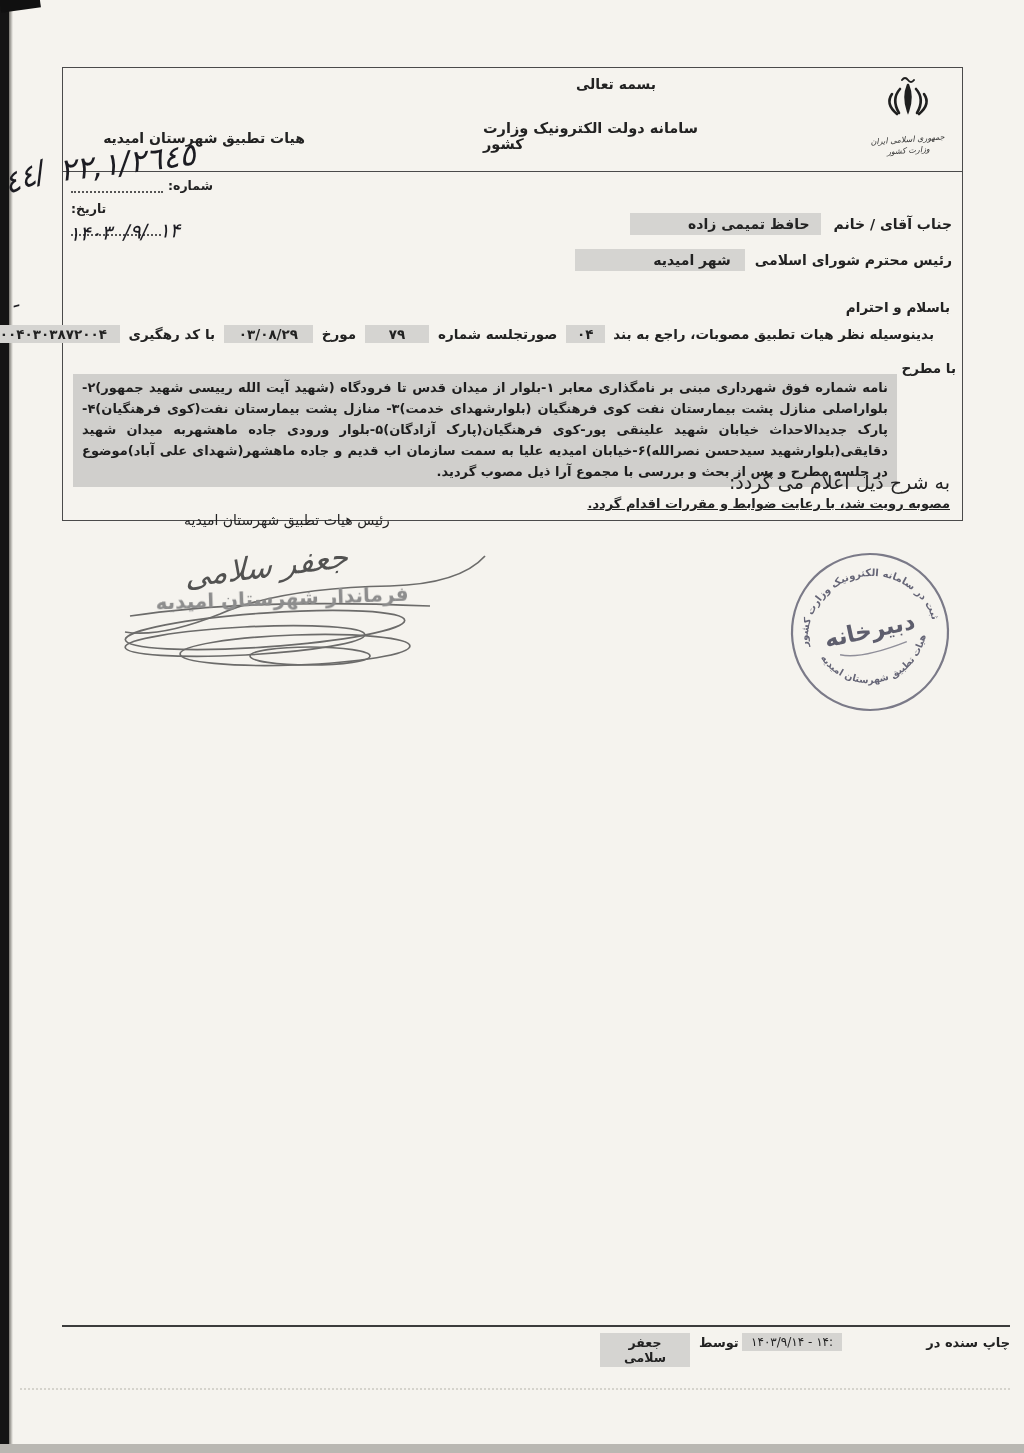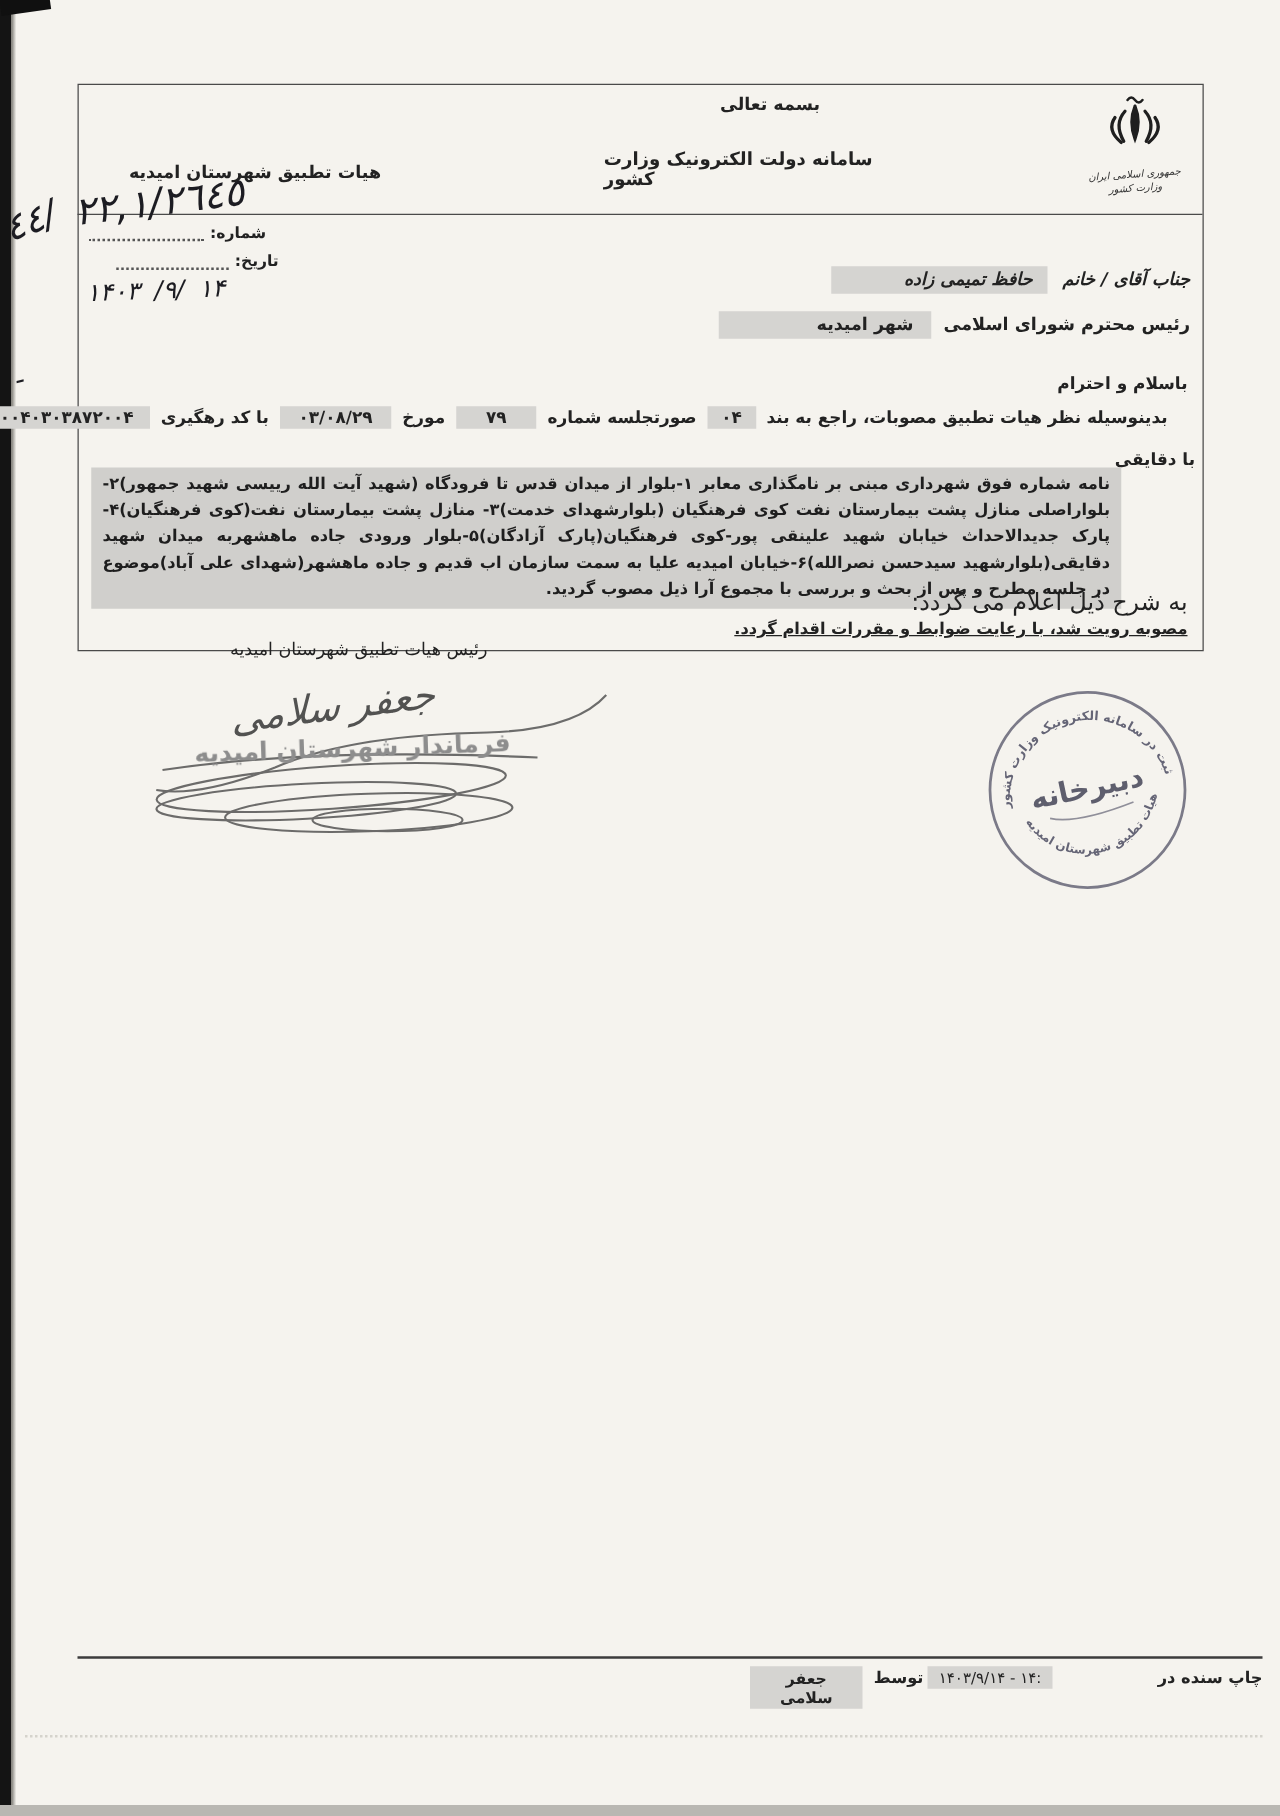--- a/index.html
+++ b/index.html
@@ -22,28 +22,28 @@
   .besmele{left:488px;top:8px;width:130px;text-align:center;font-size:14px;font-weight:700;direction:rtl;}
   .sys-title{left:420px;top:52px;width:260px;text-align:left;font-size:14.5px;font-weight:700;direction:rtl;}
   .emblem{left:800px;top:5px;width:90px;text-align:center;}
   .emblem-cap{font-size:8px;line-height:1.35;color:#333;direction:rtl;font-style:italic;transform:rotate(-4deg);}
   .board-title{left:16px;top:62px;width:250px;text-align:center;font-size:14px;font-weight:700;direction:rtl;}
   .hdr-divider{left:-1px;top:103px;width:900px;border-top:1.6px solid #4a4a4a;}
   .numrow{display:flex;direction:rtl;align-items:flex-end;gap:5px;font-size:12.5px;font-weight:700;}
   .numrow .dots{border-bottom:2px dotted #555;height:13px;}
   .row-no{left:8px;top:110px;width:142px;}
   .row-no .dots{width:96px;}
-  .row-dt{left:24px;top:133px;width:136px;}
+  .row-dt{left:8px;top:133px;width:136px;flex-direction:column;}
   .row-dt .dots{width:90px;}
   .hand{color:#1c1c22;font-style:italic;z-index:5;}
   .hand-no{left:-4px;top:76px;font-size:31px;letter-spacing:1px;transform:rotate(-7deg);white-space:nowrap;}
   .hand-no-prefix{left:-60px;top:92px;font-size:30px;transform:rotate(-20deg);}
   .hand-date{left:6px;top:152px;font-size:20px;word-spacing:5px;transform:rotate(-2deg);white-space:nowrap;}
   .addr{direction:rtl;right:10px;font-size:14px;font-weight:700;white-space:nowrap;}
-  .addr1{top:145px;font-style:italic;}
+  .addr1{top:145px;}
   .addr2{top:181px;}
   .chip{background:#d5d4d1;display:inline-block;}
   .chip-name{padding:3px 12px 3px 58px;margin-right:12px;font-weight:700;}
   .chip-city{padding:3px 14px 3px 78px;margin-right:10px;font-weight:700;}
   .greeting{right:12px;top:231px;font-size:13.5px;font-weight:700;direction:rtl;}
   .intro{right:12px;left:8px;top:257px;direction:rtl;text-align:right;font-size:13.5px;font-weight:700;text-indent:16px;white-space:nowrap;}
   .intro .chip{text-indent:0;text-align:center;margin:0 4px;}
   .c-band{padding:1px 11px;}
   .c-session{padding:1px 24px;}
   .c-date{padding:1px 15px;}
@@ -130,21 +130,21 @@
     <span>بدینوسیله نظر هیات تطبیق مصوبات، راجع به بند</span>
     <span class="chip c-band">۰۴</span>
     <span>صورتجلسه شماره</span>
     <span class="chip c-session">۷۹</span>
     <span>مورخ</span>
     <span class="chip c-date">۰۳/۰۸/۲۹</span>
     <span>با کد رهگیری</span>
     <span class="chip c-code">۴۰۰۴۰۳۰۳۸۷۲۰۰۴</span>
   </div>
 
-  <div class="subject-label">با دقایقی</div>
+  <div class="subject-label">با مطرح</div>
   <div class="subject-par">نامه شماره فوق شهرداری مبنی بر نامگذاری معابر ۱-بلوار از میدان قدس تا فرودگاه (شهید آیت الله رییسی شهید جمهور)۲-بلواراصلی منازل پشت بیمارستان نفت کوی فرهنگیان (بلوارشهدای خدمت)۳- منازل پشت بیمارستان نفت(کوی فرهنگیان)۴-پارک جدیدالاحداث خیابان شهید علینقی پور-کوی فرهنگیان(پارک آزادگان)۵-بلوار ورودی جاده ماهشهربه میدان شهید دقایقی(بلوارشهید سیدحسن نصرالله)۶-خیابان امیدیه علیا به سمت سازمان اب قدیم و جاده ماهشهر(شهدای علی آباد)موضوع در جلسه مطرح و پس از بحث و بررسی با مجموع آرا ذیل مصوب گردید.</div>
 
   <div class="declare">به شرح ذیل اعلام می گردد:</div>
   <div class="approval">مصوبه رویت شد، با رعایت ضوابط و مقررات اقدام گردد.</div>
 </div>
 
 <div class="sig-title">رئیس هیات تطبیق شهرستان امیدیه</div>
 
 <svg class="sig-scribble" width="430" height="140" viewBox="0 0 430 140">
   <g stroke="#4a4a4a" stroke-width="1.7" fill="none" opacity="0.8">

